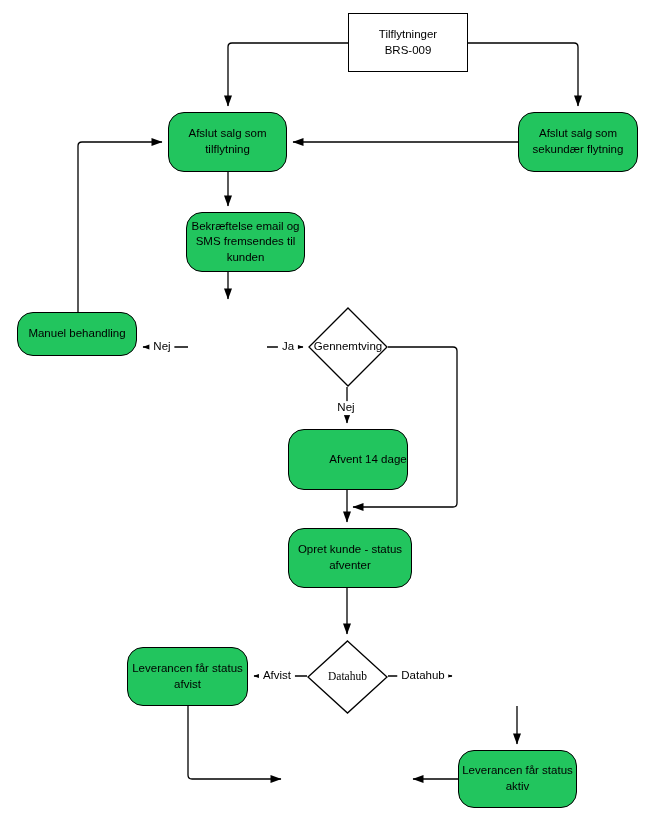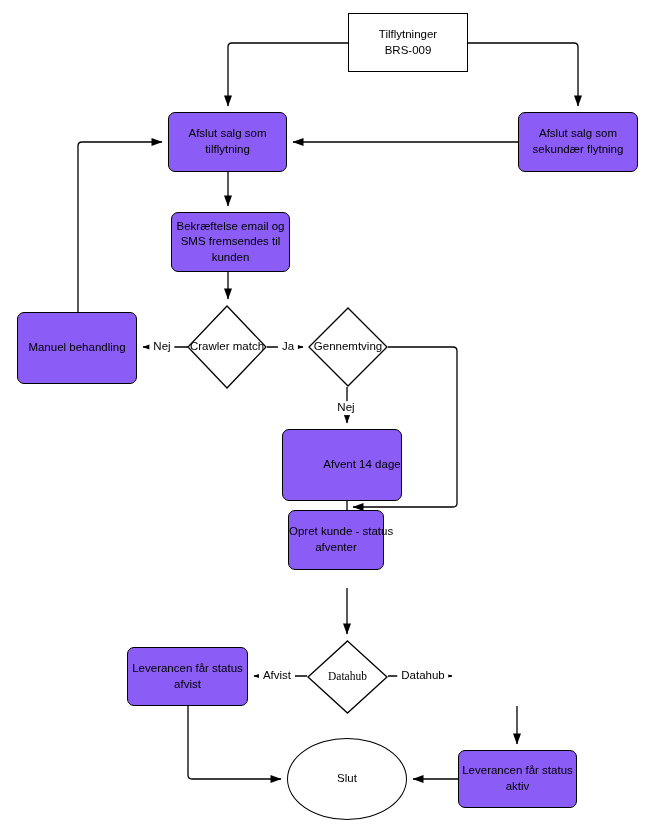--- a/index.html
+++ b/index.html
@@ -27,22 +27,22 @@
     line-height: 1.35;
     box-sizing: border-box;
   }
   .shape-rect {
     border: 1.3px solid #000;
     background: #fff;
     justify-content: center;
   }
   .shape-rounded {
     border: 1.3px solid #000;
-    border-radius: 7px;
-    background: #8b5cf6;
+    border-radius: 16px;
+    background: #22c55e;
   }
   .shape-ellipse {
     border: 1.3px solid #000;
     border-radius: 50%;
     background: #fff;
   }
   .shape-diamond { background: transparent; }
   .shape-diamond > svg.diamond-bg {
     position: absolute;
     left: 0; top: 0;
@@ -103,49 +103,43 @@
   <div class="node shape-rounded" style="left:168px; top:112px; width:119px; height:60px;">
     <div class="node-label">Afslut salg som
 tilflytning</div>
   </div>
 
   <div class="node shape-rounded" style="left:518px; top:112px; width:120px; height:60px;">
     <div class="node-label">Afslut salg som
 sekundær flytning</div>
   </div>
 
-  <div class="node shape-rounded" style="left:171px; top:212px; width:119px; height:60px;">
+  <div class="node shape-rounded" style="left:186px; top:212px; width:119px; height:60px;">
     <div class="node-label">Bekræftelse email og
 SMS fremsendes til
 kunden</div>
   </div>
 
-  <div class="node shape-rounded" style="left:17px; top:312px; width:120px; height:72px;">
+  <div class="node shape-rounded" style="left:17px; top:312px; width:120px; height:44px;">
     <div class="node-label">Manuel behandling</div>
   </div>
 
-  <div class="node shape-diamond" style="left:187px; top:305px; width:80px; height:84px;">
-    <svg class="diamond-bg" viewBox="0 0 80 84" preserveAspectRatio="none">
-      <polygon points="40,1 79,42 40,83 1,42" fill="#fff" stroke="#000" stroke-width="1.3"></polygon>
-    </svg>
-    <div class="node-label">Crawler match</div>
-  </div>
 
   <div class="node shape-diamond" style="left:308px; top:307px; width:80px; height:80px;">
     <svg class="diamond-bg" viewBox="0 0 80 80" preserveAspectRatio="none">
       <polygon points="40,1 79,40 40,79 1,40" fill="#fff" stroke="#000" stroke-width="1.3"></polygon>
     </svg>
     <div class="node-label">Gennemtving</div>
   </div>
 
-  <div class="node shape-rounded" style="left:282px; top:429px; width:120px; height:72px;padding-left:40px;">
+  <div class="node shape-rounded" style="left:288px; top:429px; width:120px; height:61px;padding-left:40px;">
     <div class="node-label">Afvent 14 dage</div>
   </div>
 
-  <div class="node shape-rounded" style="left:288px; top:510px; width:96px; height:60px;">
+  <div class="node shape-rounded" style="left:288px; top:528px; width:124px; height:60px;">
     <div class="node-label">Opret kunde - status
 afventer</div>
   </div>
 
   <div class="node shape-diamond" style="left:307px; top:640px; width:81px; height:74px;font-family:Liberation Serif, serif;">
     <svg class="diamond-bg" viewBox="0 0 81 74" preserveAspectRatio="none">
       <polygon points="40.5,1 80,37 40.5,73 1,37" fill="#fff" stroke="#000" stroke-width="1.3"></polygon>
     </svg>
     <div class="node-label">Datahub</div>
   </div>
@@ -154,23 +148,20 @@
     <div class="node-label">Leverancen får status
 afvist</div>
   </div>
 
 
   <div class="node shape-rounded" style="left:458px; top:750px; width:119px; height:58px;">
     <div class="node-label">Leverancen får status
 aktiv</div>
   </div>
 
-  <div class="node shape-ellipse" style="left:287px; top:738px; width:120px; height:82px;">
-    <div class="node-label">Slut</div>
-  </div>
 
   <div class="edge-label" style="left:162px; top:347px;">Nej</div>
   <div class="edge-label" style="left:288px; top:347px;">Ja</div>
   <div class="edge-label" style="left:346px; top:408px;">Nej</div>
   <div class="edge-label" style="left:277px; top:676px;">Afvist</div>
   <div class="edge-label" style="left:423px; top:676px;">Datahub</div>
 
 </div>
 
 </body></html>

